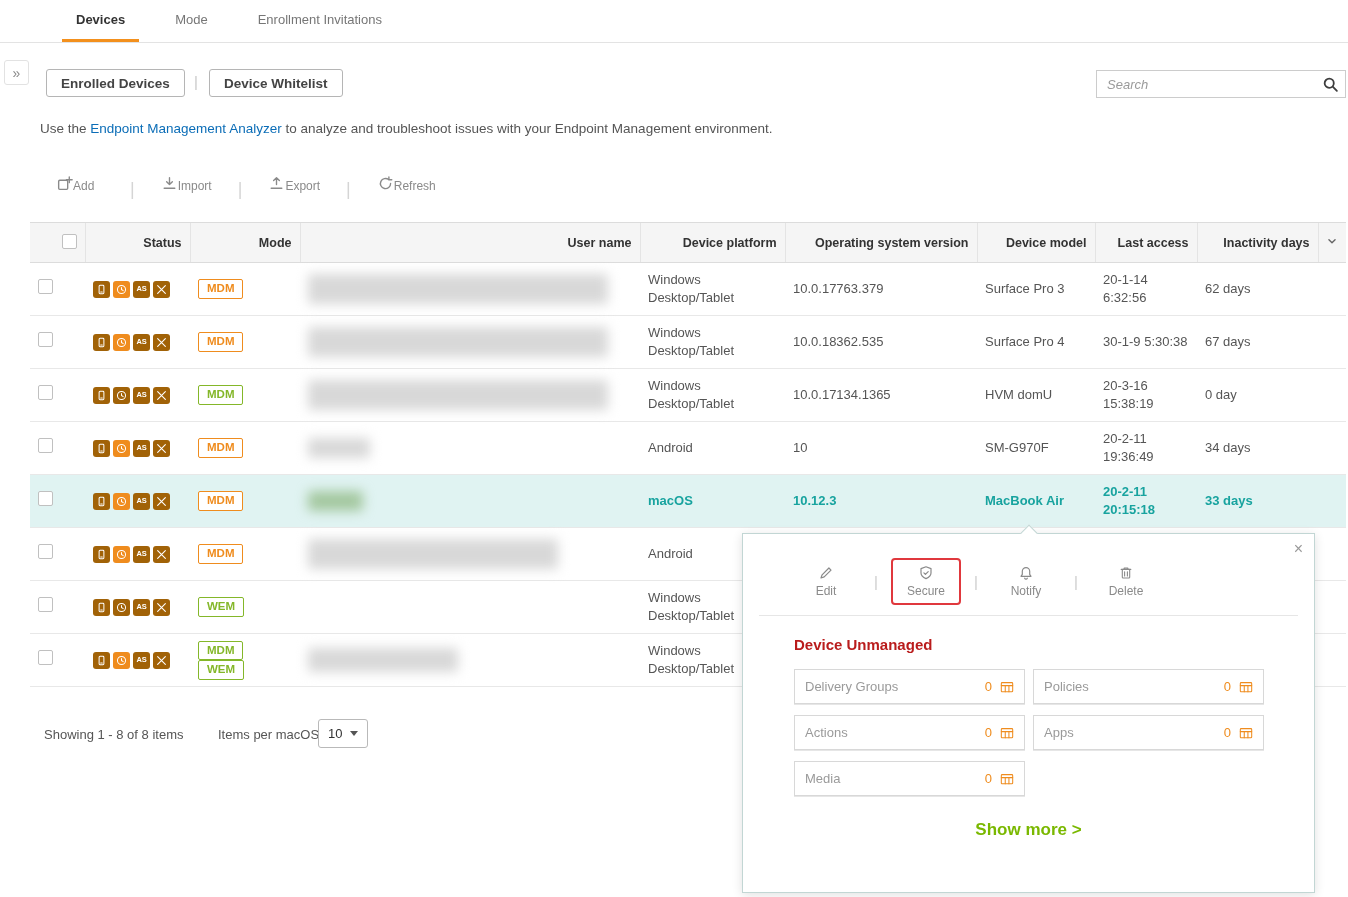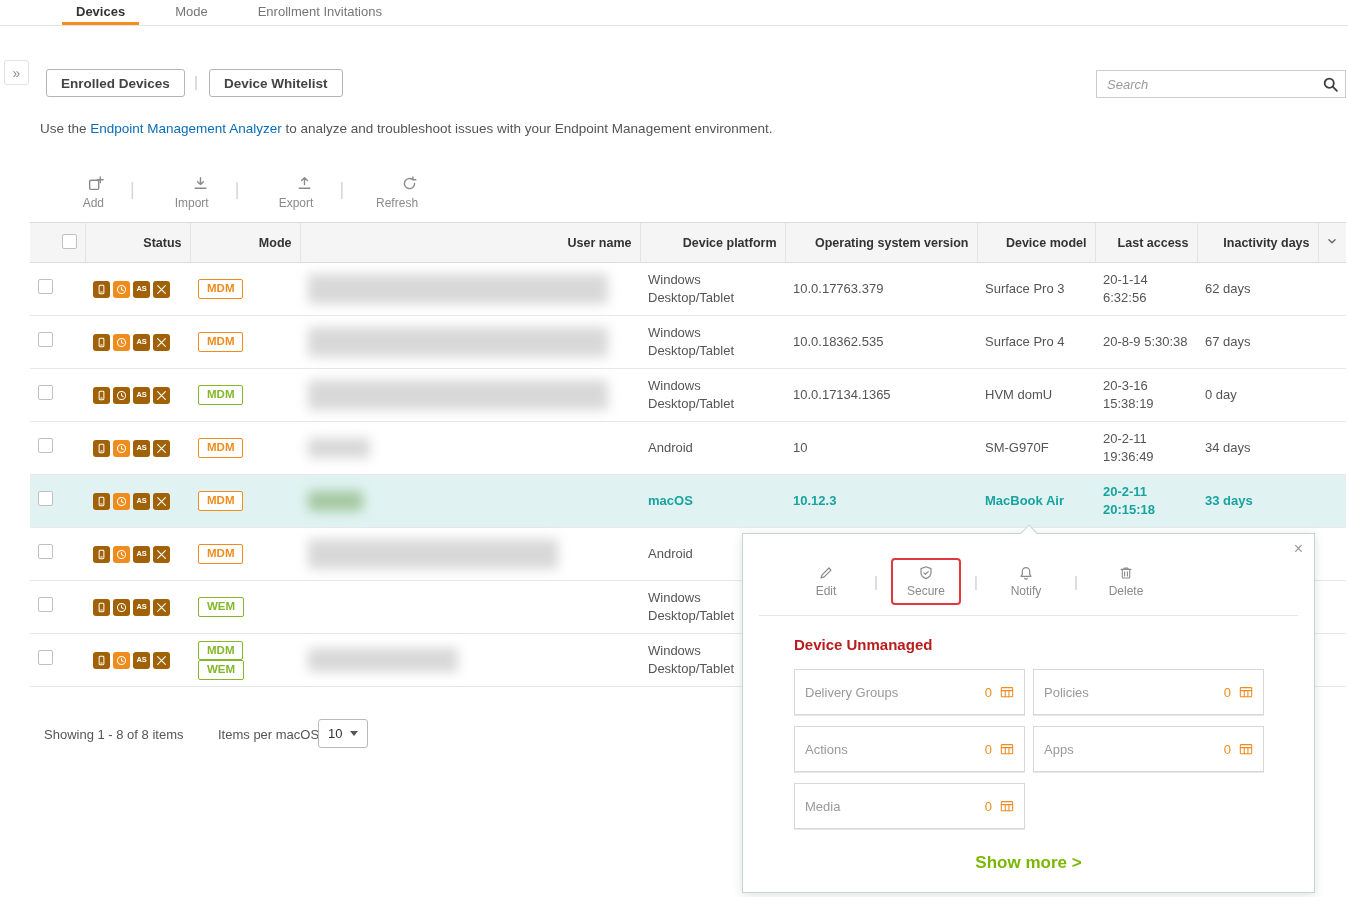--- a/index.html
+++ b/index.html
@@ -1,20 +1,20 @@
 <!DOCTYPE html>
 <html><head>
 <meta charset="utf-8">
 <style>
   *{box-sizing:border-box;margin:0;padding:0}
   body{background:#fff;font-family:"Liberation Sans",sans-serif}
   .page{position:relative;width:1348px;height:897px;background:#fff;overflow:hidden;font-size:13px;color:#555}
 
   
-  .topnav{position:absolute;top:0;left:0;right:0;height:26px;border-bottom:1px solid #e3e3e3;display:flex;align-items:stretch;padding-left:62px;background:#fff}
+  .topnav{position:absolute;top:0;left:0;right:0;height:43px;border-bottom:1px solid #e3e3e3;display:flex;align-items:stretch;padding-left:62px;background:#fff}
   .tab{display:flex;align-items:center;padding:0 14px;margin-right:22px;font-size:13px;color:#767676;cursor:pointer;border-bottom:3px solid transparent}
   .tab.active{color:#333;font-weight:700;border-bottom-color:#f3901d}
 
   .expander{position:absolute;left:4px;top:60px;width:25px;height:25px;border:1px solid #e2e2e2;border-radius:3px;color:#8a8a8a;font-size:14px;display:flex;align-items:center;justify-content:center;cursor:pointer;background:#fff}
 
   
   .btn-outline{position:absolute;top:69px;height:28px;padding:0 14px;border:1px solid #b5b5b5;border-radius:3px;background:#fff;font-weight:700;font-size:13.5px;color:#444;display:flex;align-items:center;cursor:pointer;font-family:inherit}
   #btn-enrolled{left:46px}
   #btn-whitelist{left:209px}
   .subnav-sep{position:absolute;left:194px;top:73px;color:#c9c9c9;font-size:15px}
@@ -23,21 +23,21 @@
   .searchbox{position:absolute;right:2px;top:70px;width:250px;height:28px;border:1px solid #ccc;display:flex;align-items:center;padding:0 6px 0 10px;background:#fff}
   .searchbox input{flex:1;border:none;outline:none;font-size:13px;color:#0369a1;font-family:inherit;background:transparent}
   .searchbox input::placeholder{font-style:italic;color:#9a9a9a}
   .search-ic{width:17px;height:17px;color:#3d3d3d;cursor:pointer}
 
   .banner{position:absolute;left:40px;top:121px;font-size:13.5px;color:#555}
   .banner a{color:#0b6db7;text-decoration:none;cursor:pointer}
 
   
   .toolbar{position:absolute;left:56px;top:175px;display:flex;align-items:flex-start}
-  .tbtn{display:flex;flex-direction:column;align-items:flex-end;min-width:48px;cursor:pointer}
+  .tbtn{display:flex;flex-direction:row;align-items:flex-start;min-width:48px;cursor:pointer}
   .ticn{width:17px;height:17px;color:#8a8a8a}
   .tlabel{font-size:12px;margin-top:4px;color:#8a8a8a}
   .tsep{color:#d5d5d5;font-size:18px;margin:4px 26px 0;font-weight:300}
 
   
   .devices-table{position:absolute;left:30px;top:222px;width:1316px;border-collapse:collapse;table-layout:fixed}
   .devices-table thead th{height:40px;background:#f5f5f5;border-top:1px solid #dcdcdc;border-bottom:1px solid #dcdcdc;border-left:1px solid #e4e4e4;font-size:12.5px;font-weight:700;color:#333;text-align:right;padding:0 8px}
   .devices-table thead th:first-child{border-left:none}
   .devices-table thead th.th-chev{text-align:center;padding:0;cursor:pointer}
   .devices-table tbody td{height:53px;border-bottom:1px solid #e8e8e8;padding:0 8px;vertical-align:middle;font-size:13px;color:#555;line-height:1.35}
@@ -71,21 +71,21 @@
   .pclose{position:absolute;top:6px;right:11px;font-size:16px;color:#999;cursor:pointer}
   .pactions{display:flex;align-items:center;margin:24px 0 0 48px}
   .paction{width:70px;display:flex;flex-direction:column;align-items:center;color:#8a8a8a;border:2px solid transparent;border-radius:4px;padding:5px 0;cursor:pointer}
   .paction .icn{width:16px;height:16px}
   .paction.hl{border-color:#e0383d}
   .plabel{font-size:12px;margin-top:3px}
   .psep{width:30px;text-align:center;color:#ccc;font-size:15px}
   .pdivider{height:1px;background:#e6e6e6;margin:10px 16px 0}
   .pheading{margin:20px 0 0 51px;font-size:15px;font-weight:700;color:#b91c1c}
   .tiles{margin:16px 0 0 51px;width:470px;display:grid;grid-template-columns:231px 231px;gap:11px 8px}
-  .tile{height:46px;border:1px solid #d8d8d8;box-shadow:0 1px 0 #e6e6e6;display:flex;align-items:center;padding:0 10px;background:#fff;cursor:pointer}
+  .tile{height:35px;border:1px solid #d8d8d8;box-shadow:0 1px 0 #e6e6e6;display:flex;align-items:center;padding:0 10px;background:#fff;cursor:pointer}
   .tlabelg{flex:1;color:#9a9a9a;font-size:13px}
   .tcount{color:#ef8c1e;font-size:13px;margin-right:8px}
   .gicon{width:14px;height:14px;color:#ef8c1e}
   .showmore{margin-top:24px;text-align:center;font-size:17px;font-weight:700;color:#7ab800;cursor:pointer}
 </style>
 </head>
 <body>
 
 <div class="page">
 
@@ -246,21 +246,21 @@
               </span>
             </div>
           </td>
           <td><span class="badge b-orange">MDM</span></td>
           <td>
             <div class="redact t-gray" style="width: 300px; height: 30px;"></div>
           </td>
           <td>Windows Desktop/Tablet</td>
           <td>10.0.18362.535</td>
           <td>Surface Pro 4</td>
-          <td>20-8-9 5:30:38</td>
+          <td>30-1-9 5:30:38</td>
           <td>67 days</td>
           <td class="td-chev"></td>
         </tr>
         <tr>
           <td class="td-cb"><span class="cbx"></span></td>
           <td>
             <div class="sicons">
               <span class="sicon v-dark">
                 <svg viewBox="0 0 12 12" fill="none" stroke="currentColor" stroke-width="1.1" stroke-linecap="round" stroke-linejoin="round">
                   <rect x="3.4" y="1.4" width="5.2" height="9.2" rx="1"></rect>

